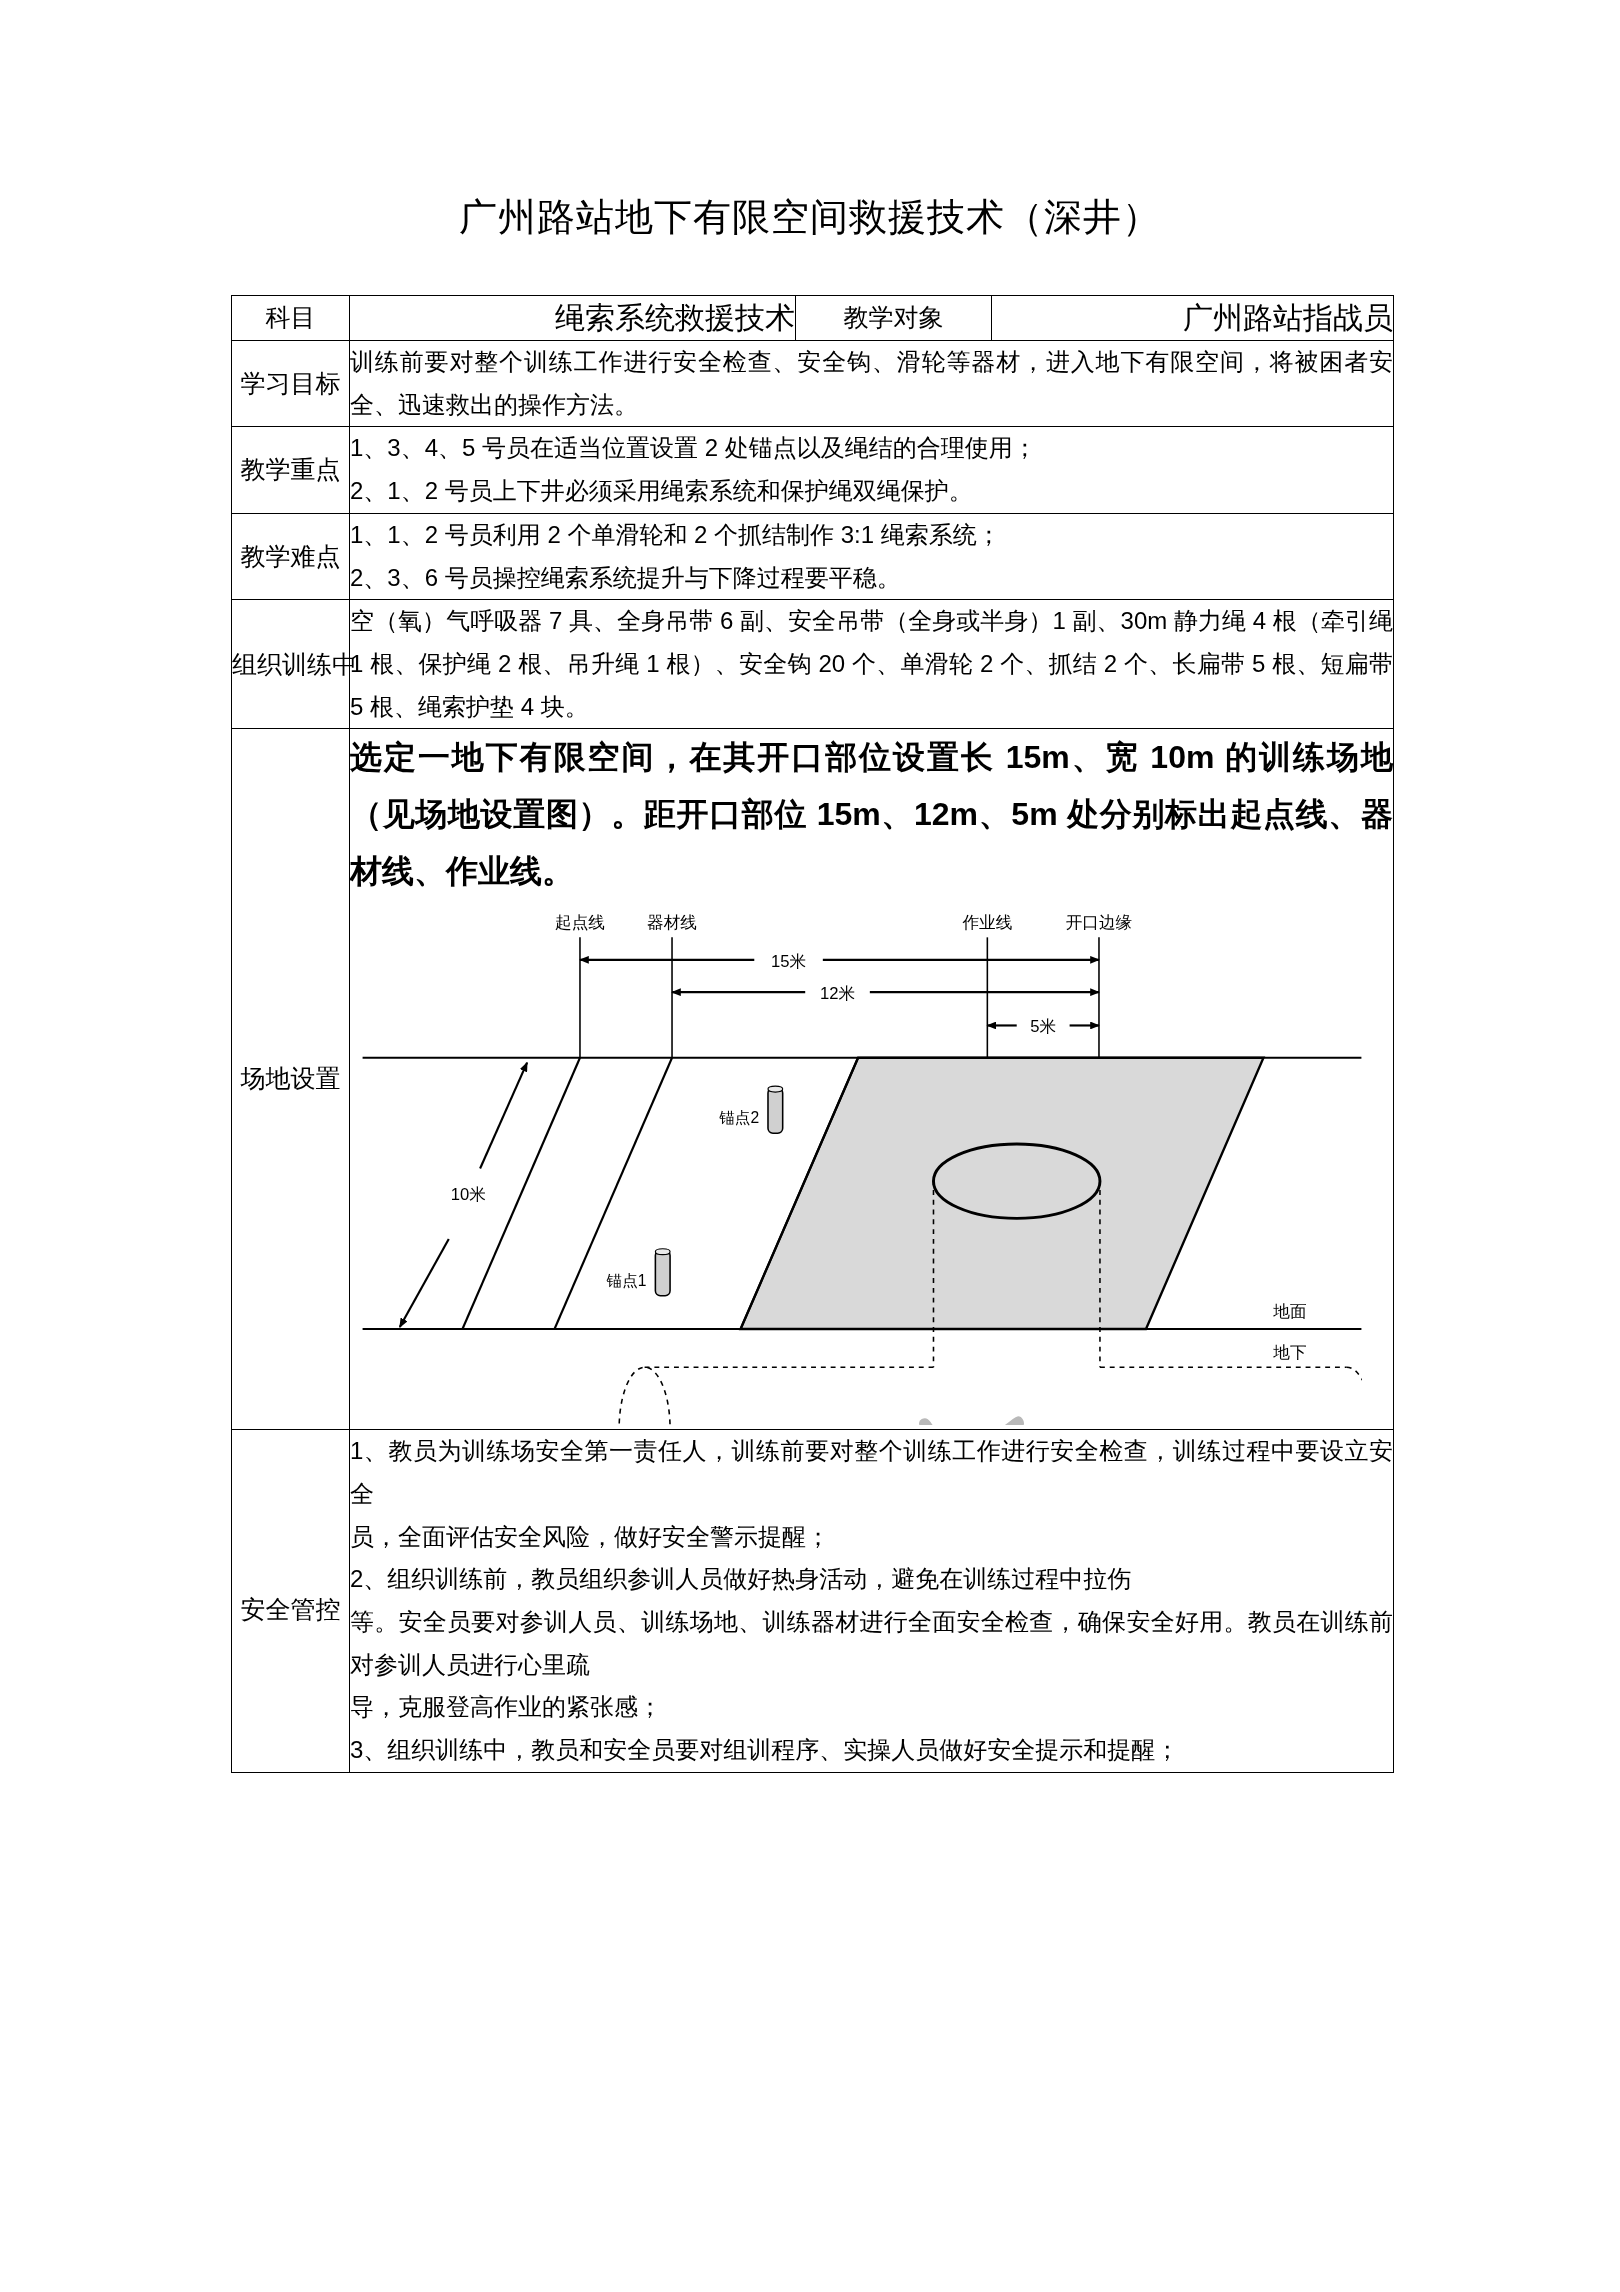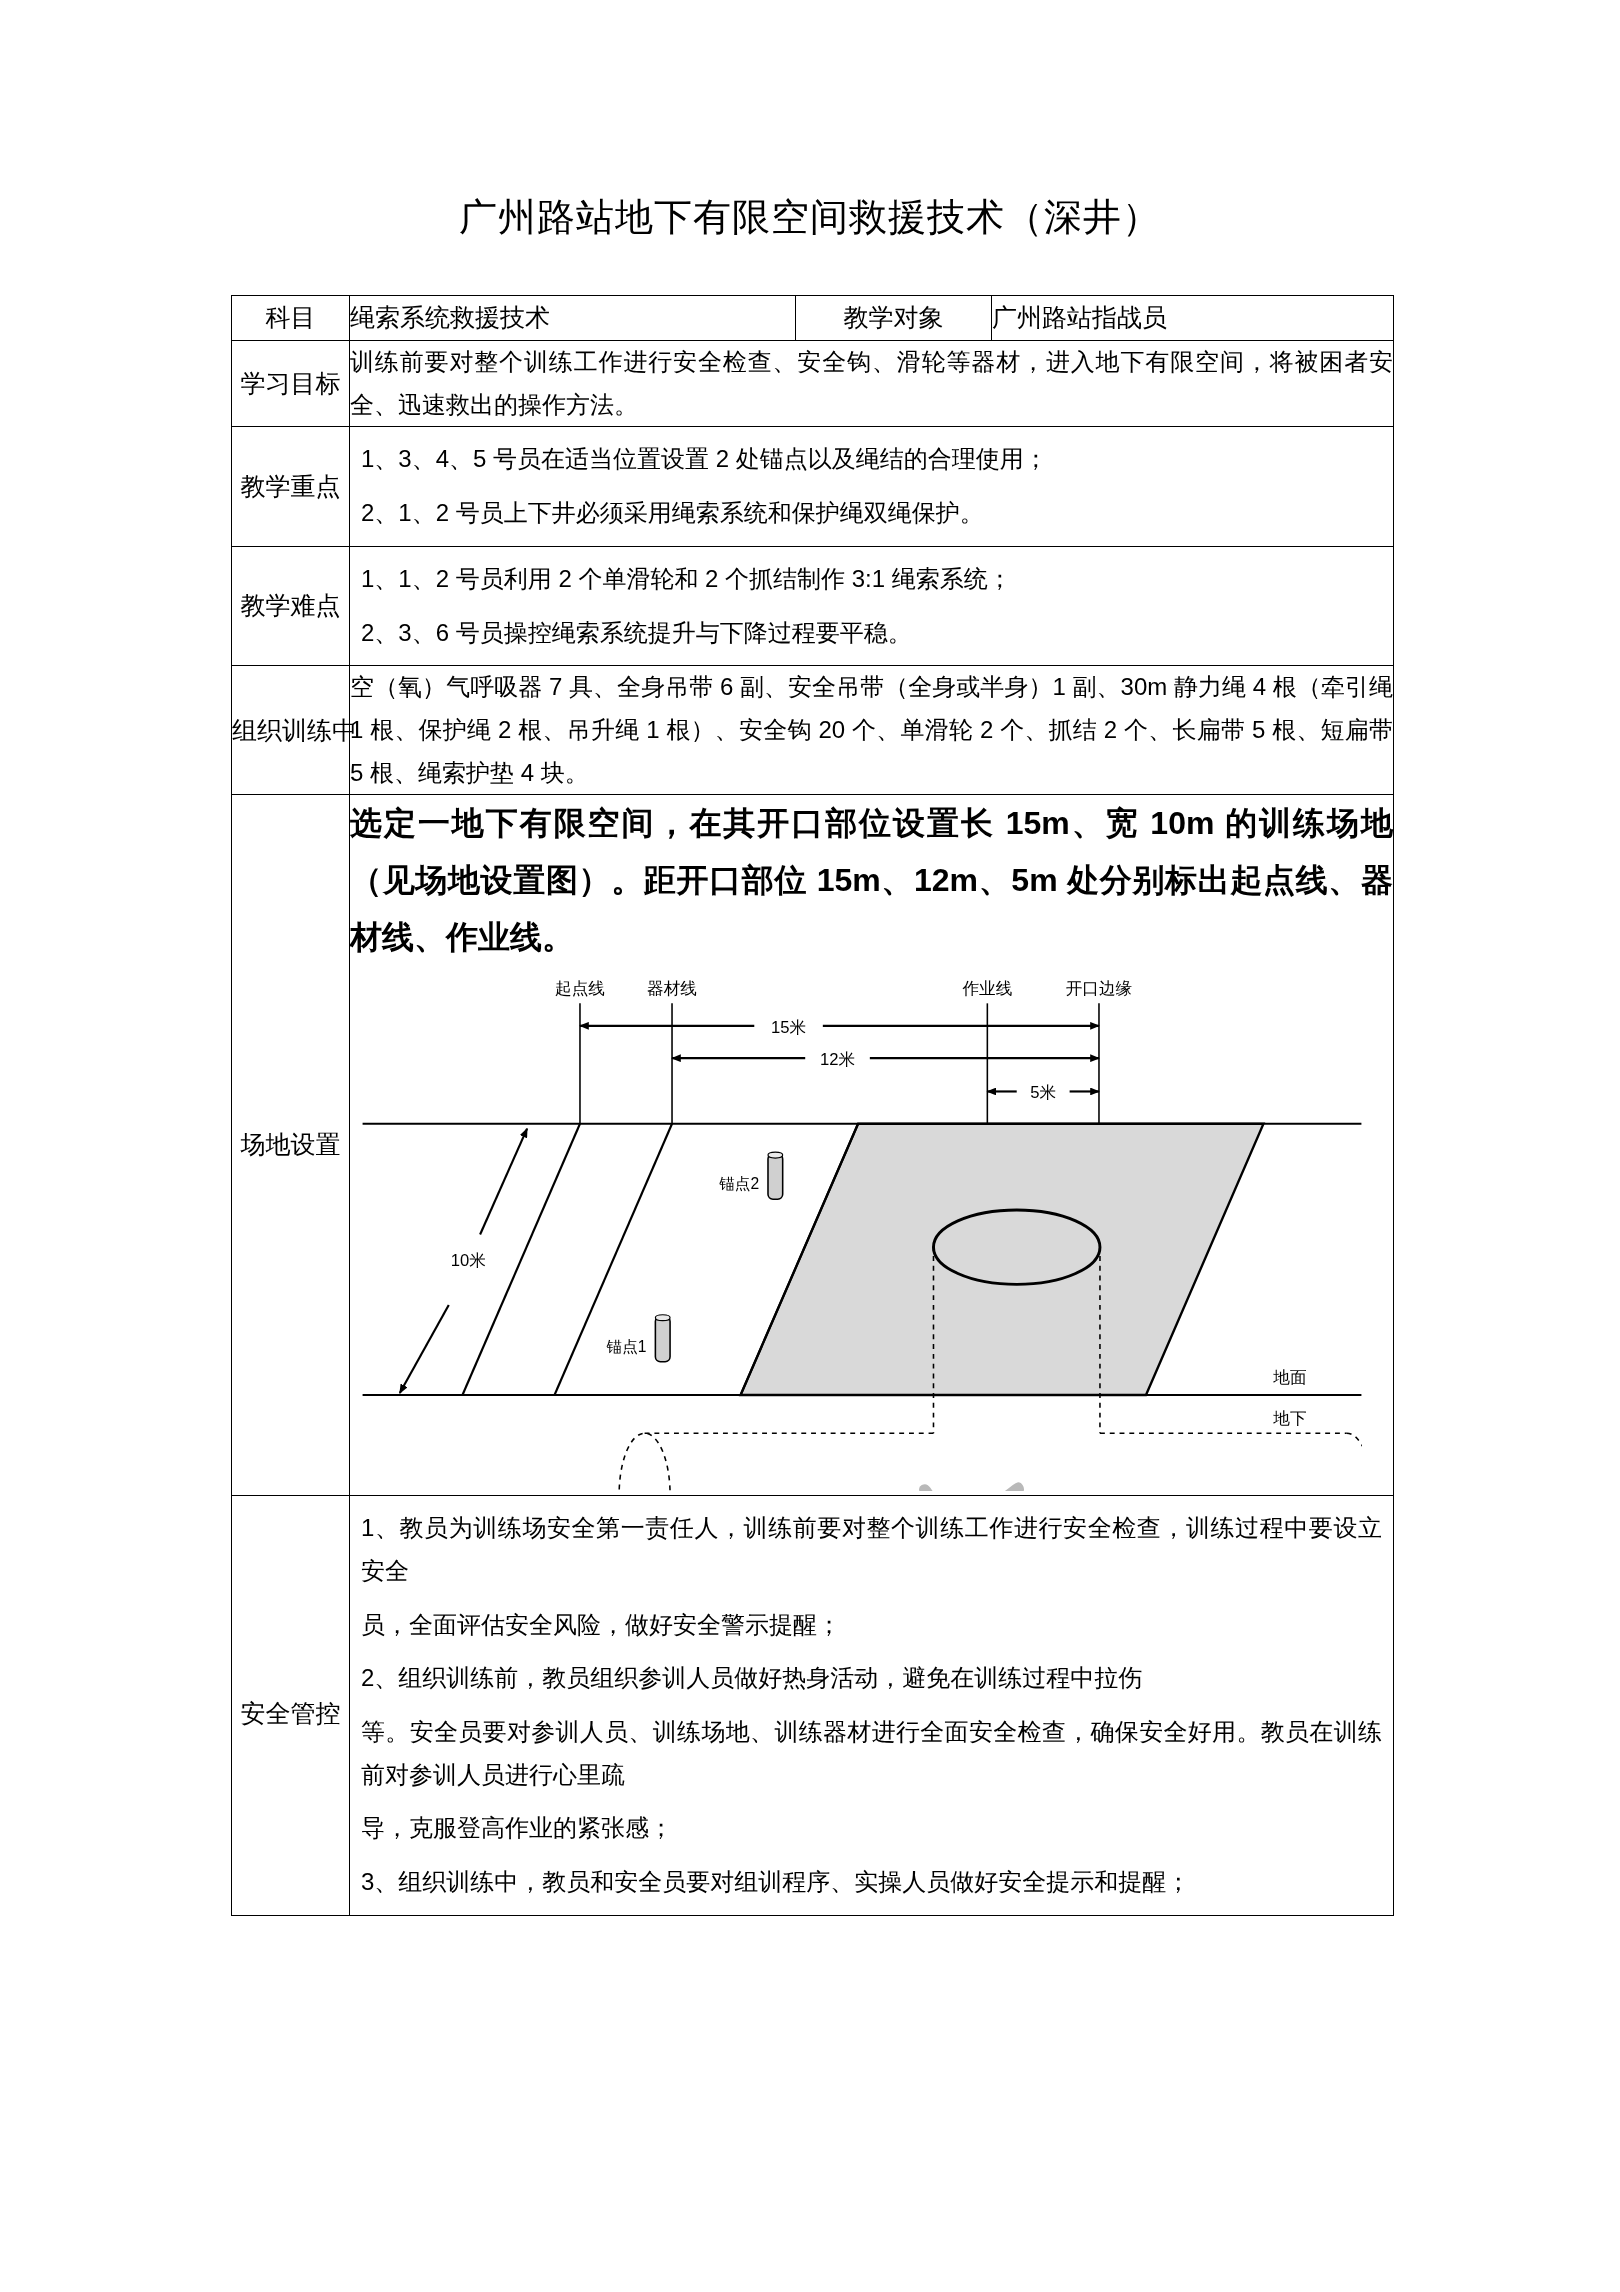--- a/index.html
+++ b/index.html
@@ -47,34 +47,34 @@
     padding: 0;
   }
   .lbl {
     text-align: center;
     font-family: "Liberation Serif", "DejaVu Serif", serif;
     font-size: 25px;
     line-height: 1.35;
     white-space: nowrap;
   }
   .val-ctr {
-    text-align: left;
+    text-align: right;
     font-family: "Liberation Serif", "DejaVu Serif", serif;
-    font-size: 25px;
+    font-size: 30px;
     line-height: 1.35;
   }
   .body-cell {
     font-family: "Liberation Sans", "DejaVu Sans", sans-serif;
     font-size: 24px;
     line-height: 1.78;
     text-align: justify;
     padding: 15.7px 17.6px 15.7px 15.7px;
   }
   .body-cell p {
-    margin: 11px;
+    margin: 0;
   }
   .pad-sm { padding-top: 19.6px; padding-bottom: 19.6px; }
   .pad-md { padding-top: 29px; padding-bottom: 29px; }
   .pad-lg { padding-top: 43px; padding-bottom: 43px; }
   .cell-top { vertical-align: top; }
   .diagram-cell {
     padding: 13.7px 17.6px 17.6px 15.7px;
     vertical-align: top;
   }
   .intro-para {

